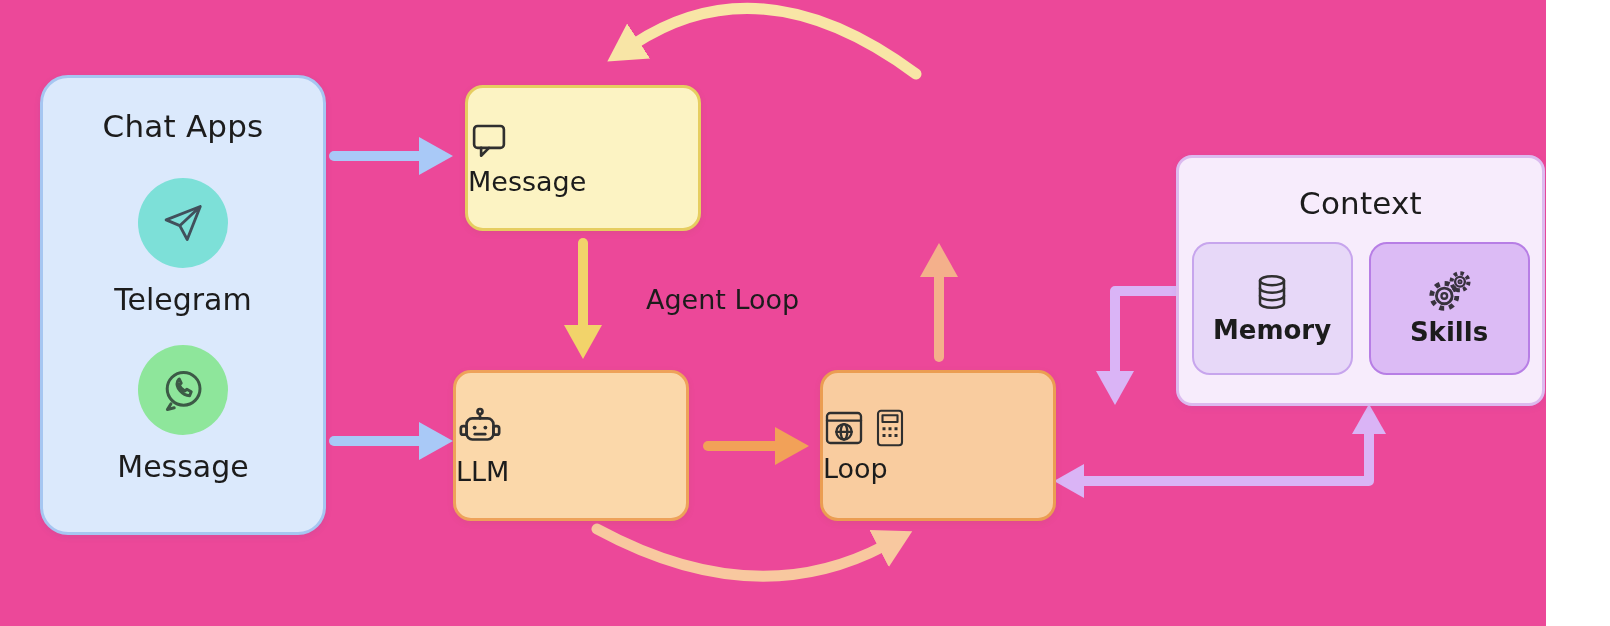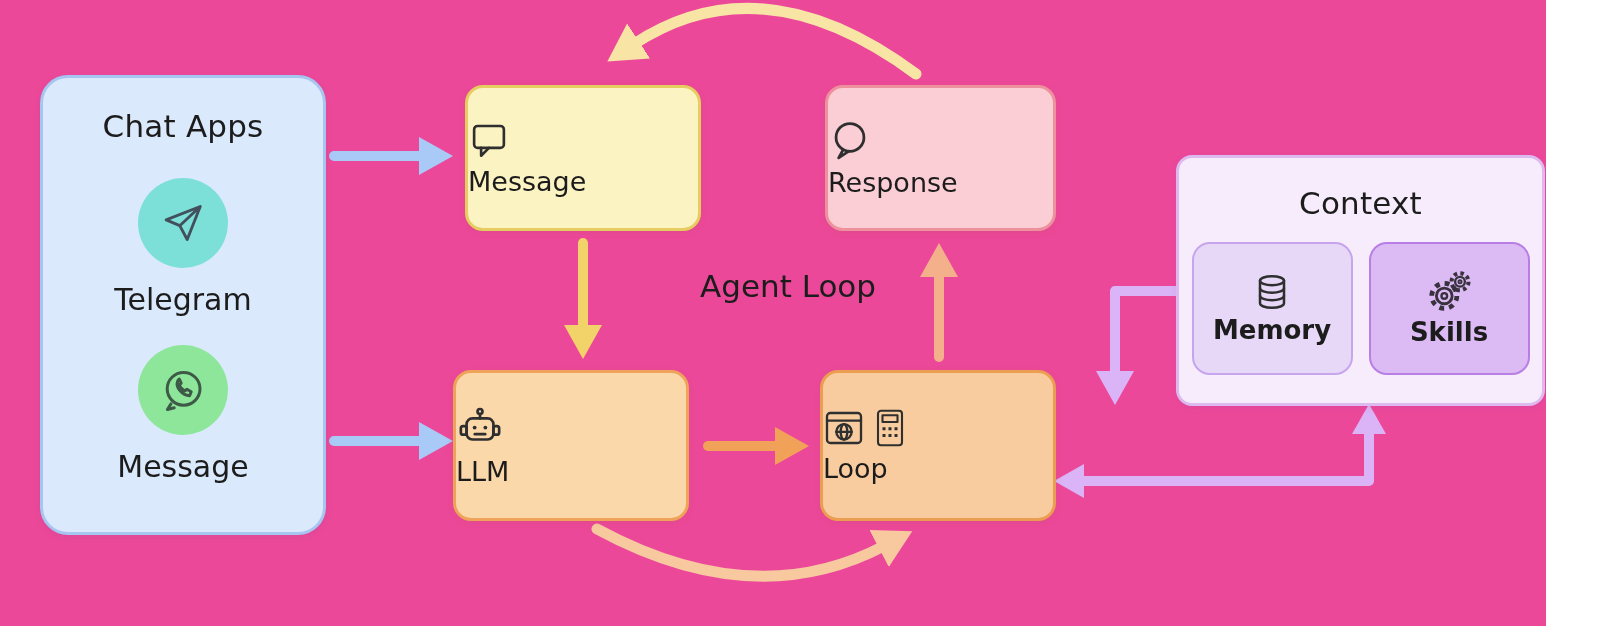--- a/index.html
+++ b/index.html
@@ -36,22 +36,22 @@
     box-shadow: 0 2px 6px rgba(130,95,40,.10);
   }
   .node-label { font-size: 27px; margin-top: 5px; }
   .node-message  { left: 465px; top: 85px;  width: 236px; height: 146px; }
   .node-response { left: 825px; top: 85px;  width: 231px; height: 146px; }
   .node-llm      { left: 453px; top: 370px; width: 236px; height: 151px; }
   .node-tools    { left: 820px; top: 370px; width: 236px; height: 151px; }
   .tools-icons { display: flex; align-items: center; gap: 7px; }
 
   .agent-loop {
-    position: absolute; left: 646px; top: 268px; width: 230px;
-    text-align: right; font-size: 31px;
+    position: absolute; left: 646px; top: 284px; width: 230px;
+    text-align: left; font-size: 27px;
   }
 
   .context {
     left: 1176px; top: 155px; width: 369px; height: 251px;
     border-width: 3px; border-radius: 16px;
     display: flex; flex-direction: column; align-items: center;
     box-shadow: 0 2px 6px rgba(130,70,170,.10);
   }
   .context .group-title { margin-top: 27px; }
   .context-row { display: flex; gap: 16px; margin-top: 21px; }
@@ -126,27 +126,20 @@
   </div>
 
   <div class="panel node node-message" style="background-color: rgb(252, 243, 195); border-color: rgb(230, 205, 96);">
     <svg width="42" height="42" viewBox="0 0 24 24" fill="none" stroke="#2f2f2f" stroke-width="1.5" stroke-linejoin="round" stroke-linecap="round">
       <rect x="3.5" y="4" width="17" height="12.5" rx="2"></rect>
       <path d="M7.5 16.5 V21 L12 16.5"></path>
     </svg>
     <div class="node-label">Message</div>
   </div>
 
-  <div class="panel node node-response" style="background-color: rgb(251, 206, 213); border-color: rgb(238, 145, 158);">
-    <svg width="44" height="44" viewBox="0 0 24 24" fill="none" stroke="#2f2f2f" stroke-width="1.5" stroke-linejoin="round" stroke-linecap="round">
-      <circle cx="12" cy="10.6" r="7.6"></circle>
-      <path d="M8.2 17.4 L5.8 21.8 L11.4 18.1"></path>
-    </svg>
-    <div class="node-label">Response</div>
-  </div>
 
   <div class="panel node node-llm" style="background-color: rgb(251, 216, 170); border-color: rgb(238, 162, 90);">
     <svg width="48" height="46" viewBox="0 0 24 24" fill="none" stroke="#2f2f2f" stroke-width="1.4" stroke-linejoin="round" stroke-linecap="round">
       <circle cx="12" cy="3.4" r="1.3"></circle>
       <line x1="12" y1="4.8" x2="12" y2="7"></line>
       <rect x="5" y="7" width="14" height="11" rx="3"></rect>
       <rect x="2" y="11" width="3" height="4.5" rx="1.2"></rect>
       <rect x="19" y="11" width="3" height="4.5" rx="1.2"></rect>
       <circle cx="9.2" cy="11.8" r="1" fill="#2f2f2f" stroke="none"></circle>
       <circle cx="14.8" cy="11.8" r="1" fill="#2f2f2f" stroke="none"></circle>

